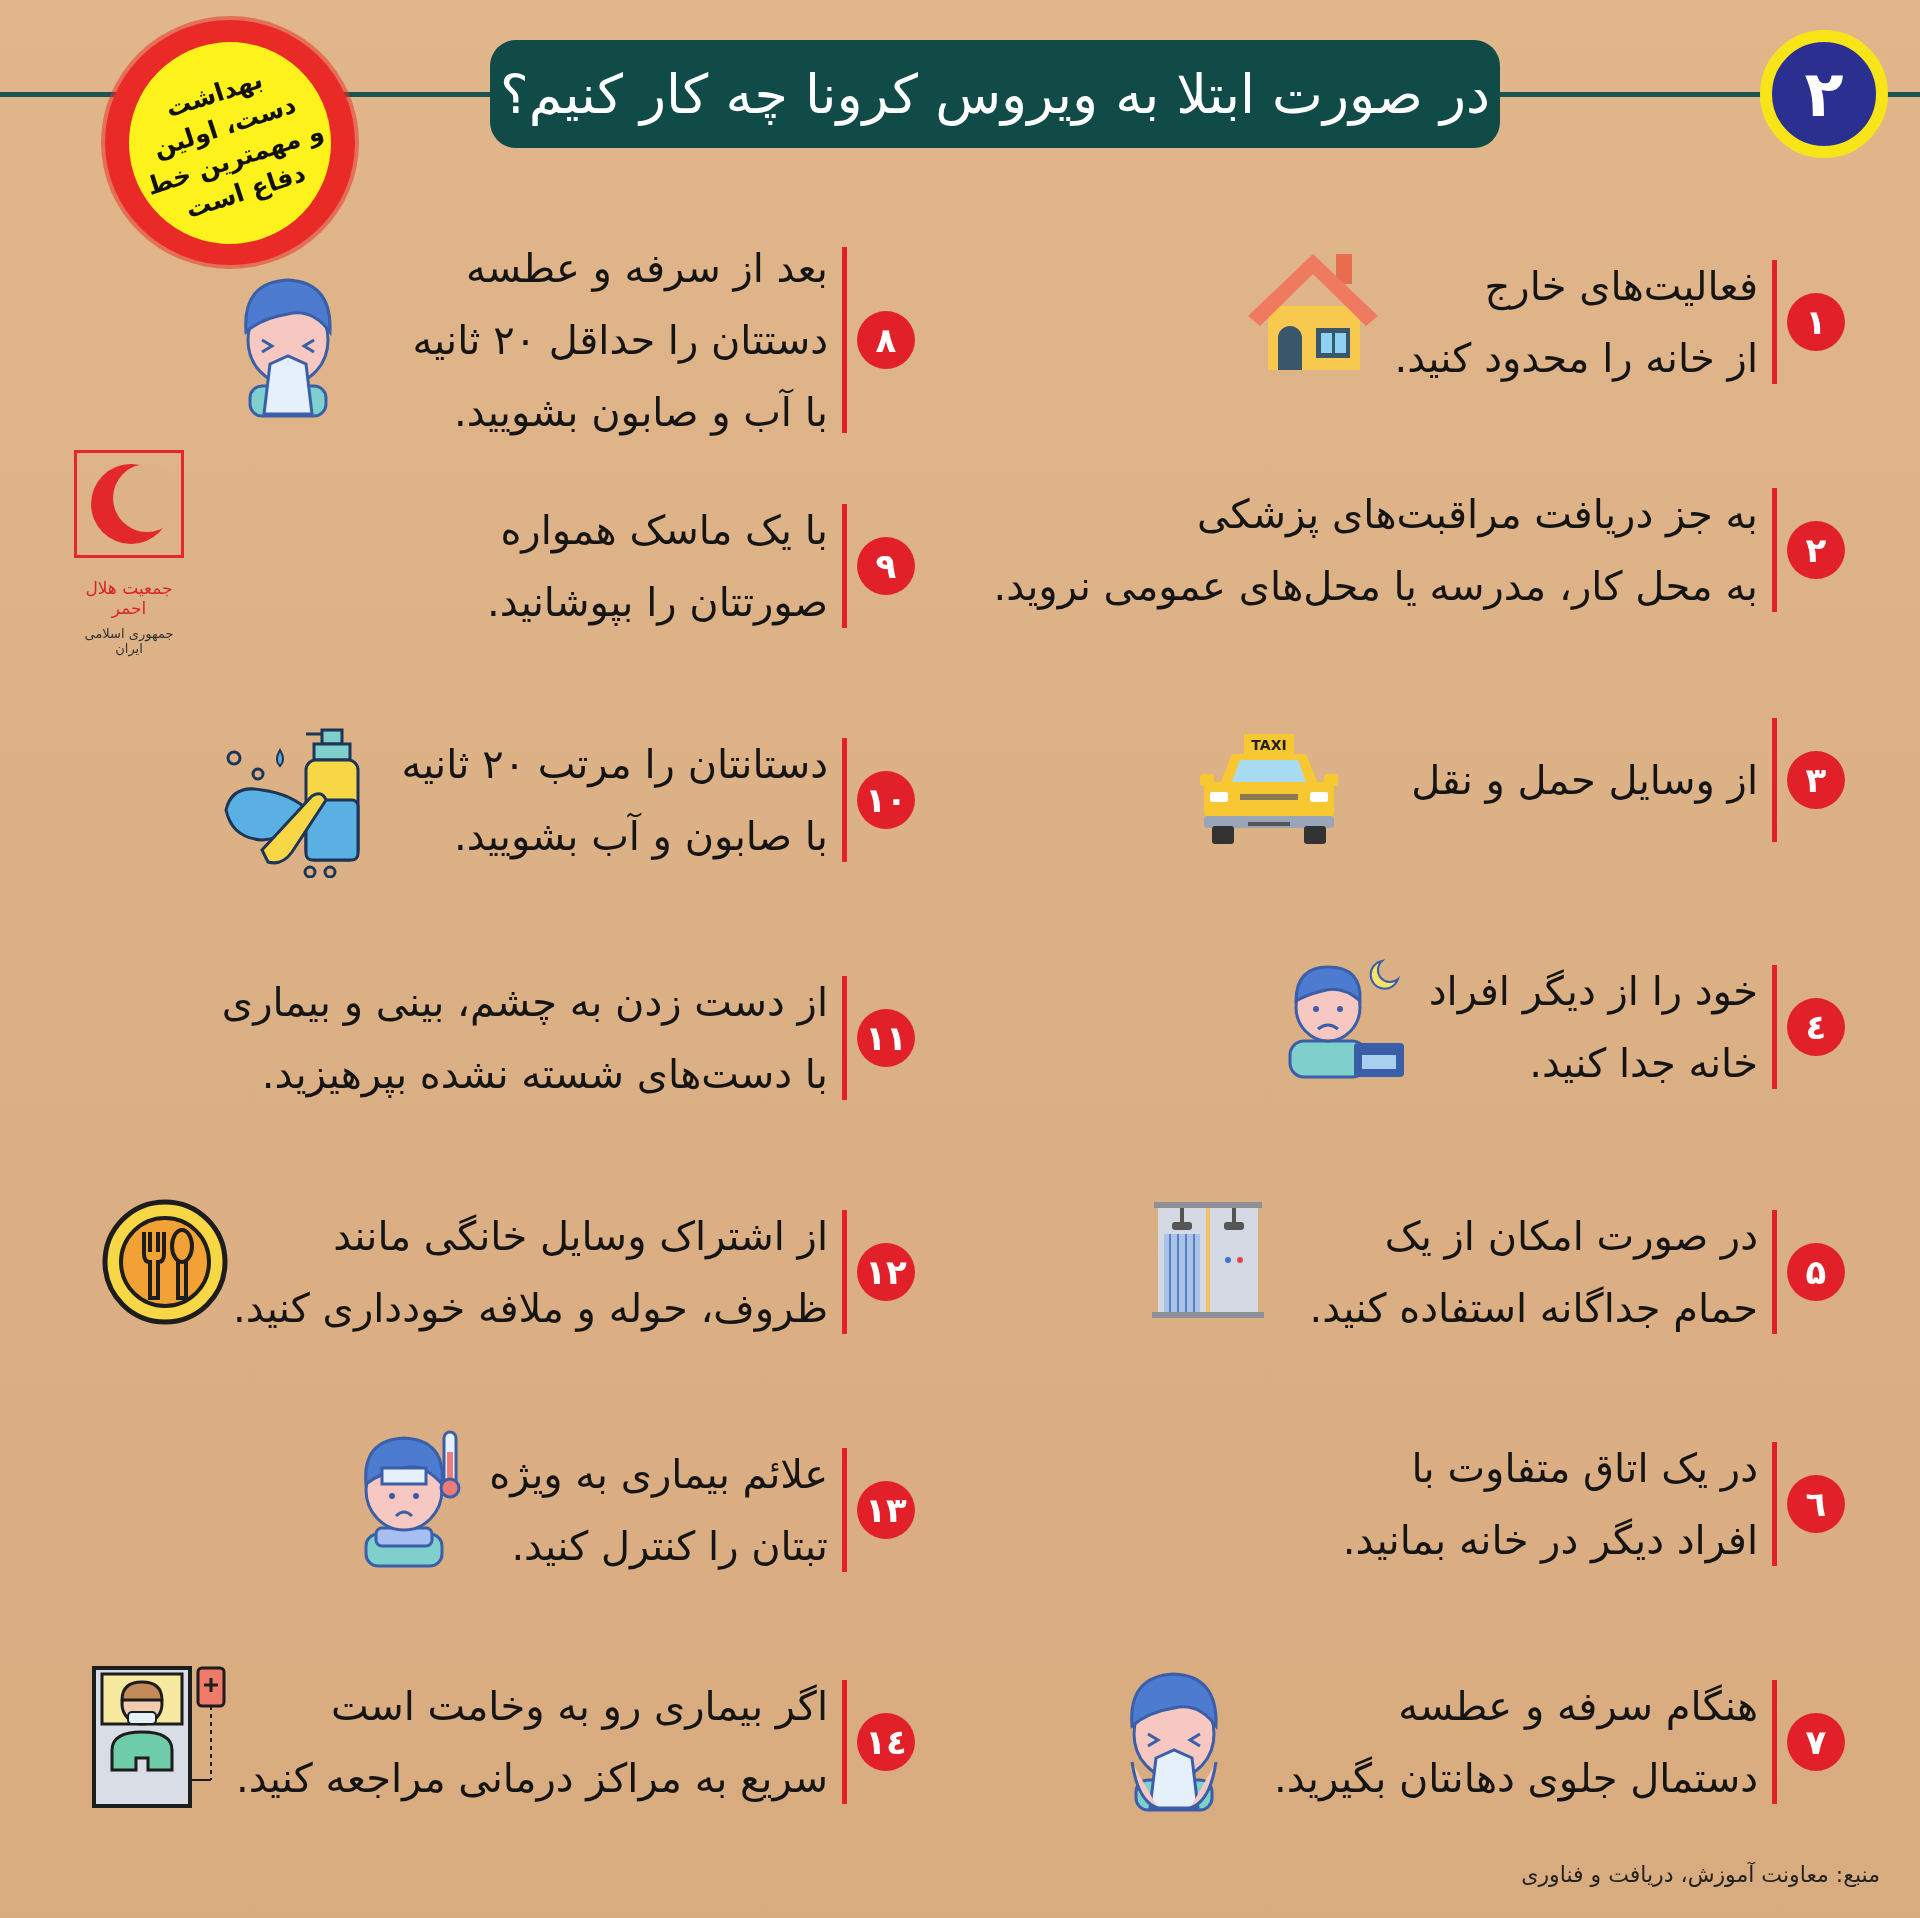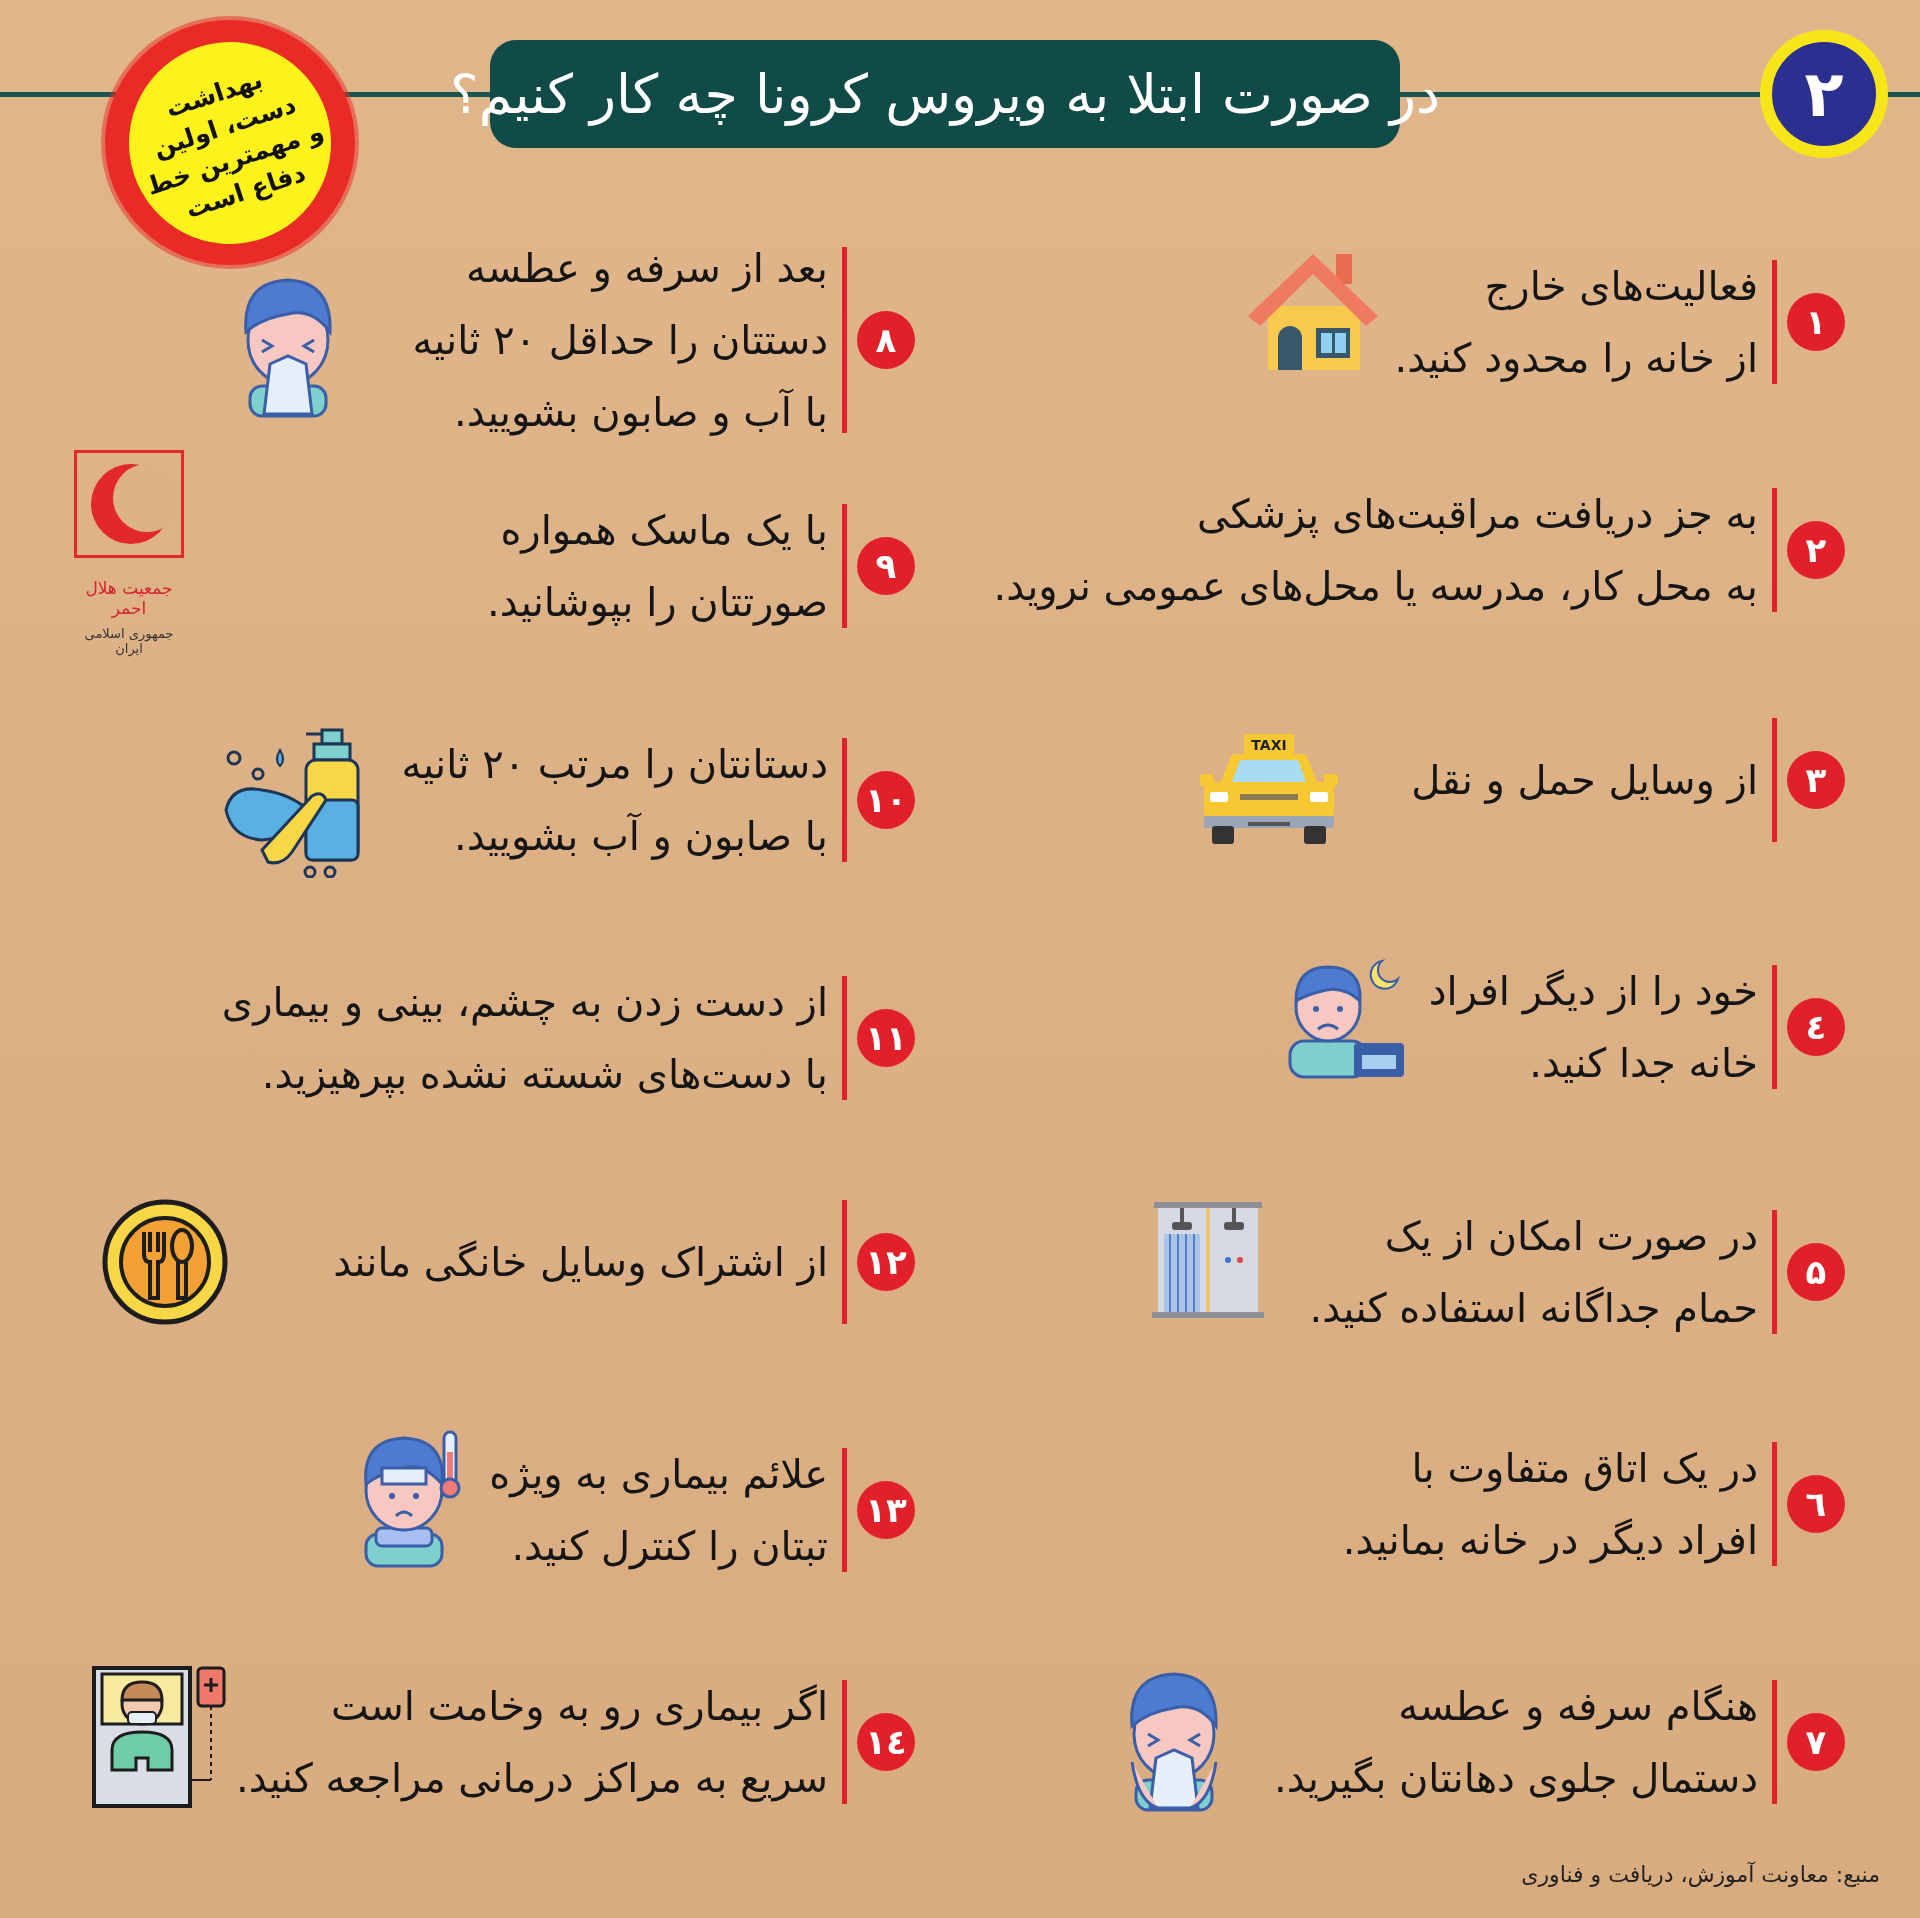--- a/index.html
+++ b/index.html
@@ -8,21 +8,21 @@
     background: #ddb286;
     font-family: "DejaVu Sans", sans-serif;
     position: relative;
     color: #1a1a1a;
   }
   .page { position: absolute; left: 0; top: 0; width: 1920px; height: 1918px;
     background: linear-gradient(180deg, #e0b68a 0%, #dcb085 50%, #d9ac80 100%); }
 
   
   .header-line { position: absolute; left: 0; top: 92px; width: 1920px; height: 5px; background: #1c5450; }
-  .title-box { position: absolute; left: 490px; top: 40px; width: 910px; height: 108px;
+  .title-box { position: absolute; left: 490px; top: 40px; width: 1010px; height: 108px;
     background: #114b47; border-radius: 26px; display: flex; align-items: center; justify-content: center;
     direction: rtl; }
   .title-text { color: #ffffff; font-size: 54px; font-family: "DejaVu Sans", sans-serif; white-space: nowrap; }
   .section-badge { position: absolute; left: 1760px; top: 30px; width: 128px; height: 128px; border-radius: 50%;
     background: #2b2f8f; border: 12px solid #f7e51a; display: flex; align-items: center; justify-content: center; }
   .section-badge span { color: #fff; font-size: 64px; font-weight: bold; }
 
   
   .stamp { position: absolute; left: 105px; top: 20px; width: 250px; height: 245px; }
   .stamp-outer { position: absolute; inset: 0; border-radius: 50%; background: #ea2a26;
@@ -263,20 +263,21 @@
       <div>از دست زدن به چشم، بینی و بیماری</div>
       <div>با دست‌های شسته نشده بپرهیزید.</div>
     </div>
   </div>
 
   <div class="item" style="right:1005px; top:1200px;">
     <div class="num">۱۲</div>
     <div class="bar" style="height:124px;"></div>
     <div class="text">
       <div>از اشتراک وسایل خانگی  مانند</div>
+      <div>ظروف، حوله و ملافه خودداری کنید.</div>
     </div>
   </div>
   <svg class="icon" style="left:100px; top:1198px;" width="130" height="128" viewBox="0 0 130 128">
     <circle cx="65" cy="64" r="60" fill="#f8d746" stroke="#1d1d1d" stroke-width="5"></circle>
     <circle cx="65" cy="64" r="44" fill="#f2a234" stroke="#1d1d1d" stroke-width="4"></circle>
     <path d="M44 34 V56 Q44 64 50 64 V100 H58 V64 Q64 64 64 56 V34 M50 34 V54 M58 34 V54" stroke="#1d1d1d" stroke-width="4" fill="none"></path>
     <ellipse cx="82" cy="48" rx="10" ry="16" fill="none" stroke="#1d1d1d" stroke-width="4"></ellipse>
     <path d="M78 64 V100 H86 V64" stroke="#1d1d1d" stroke-width="4" fill="none"></path>
   </svg>
 

